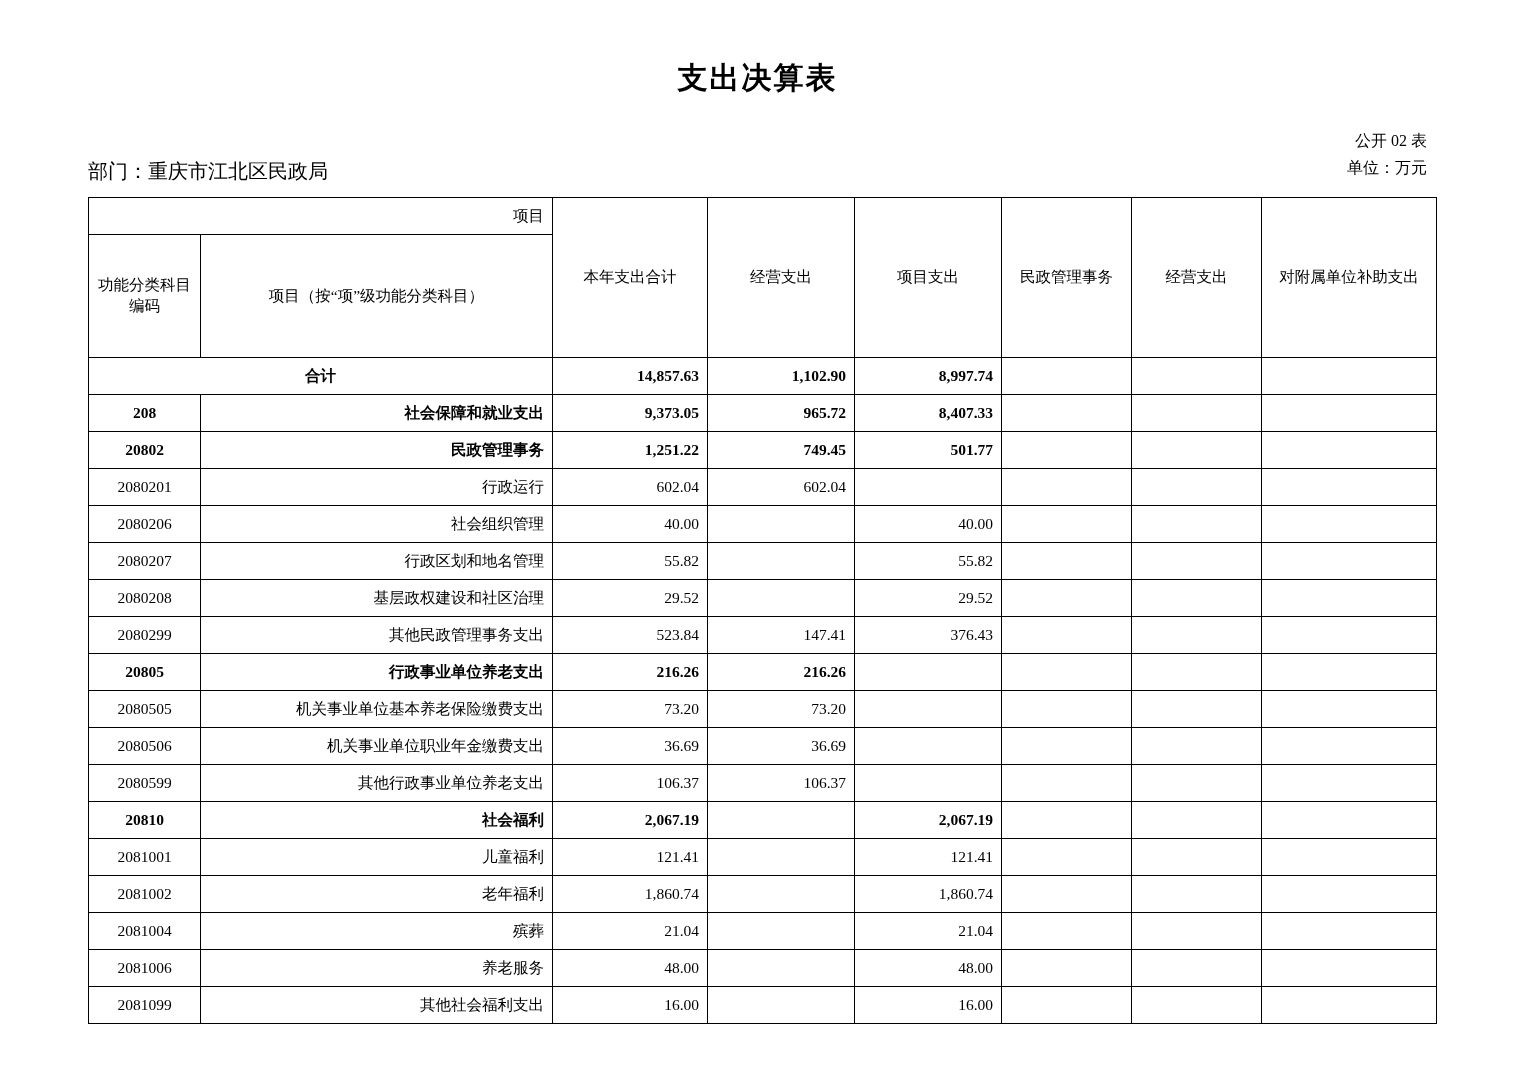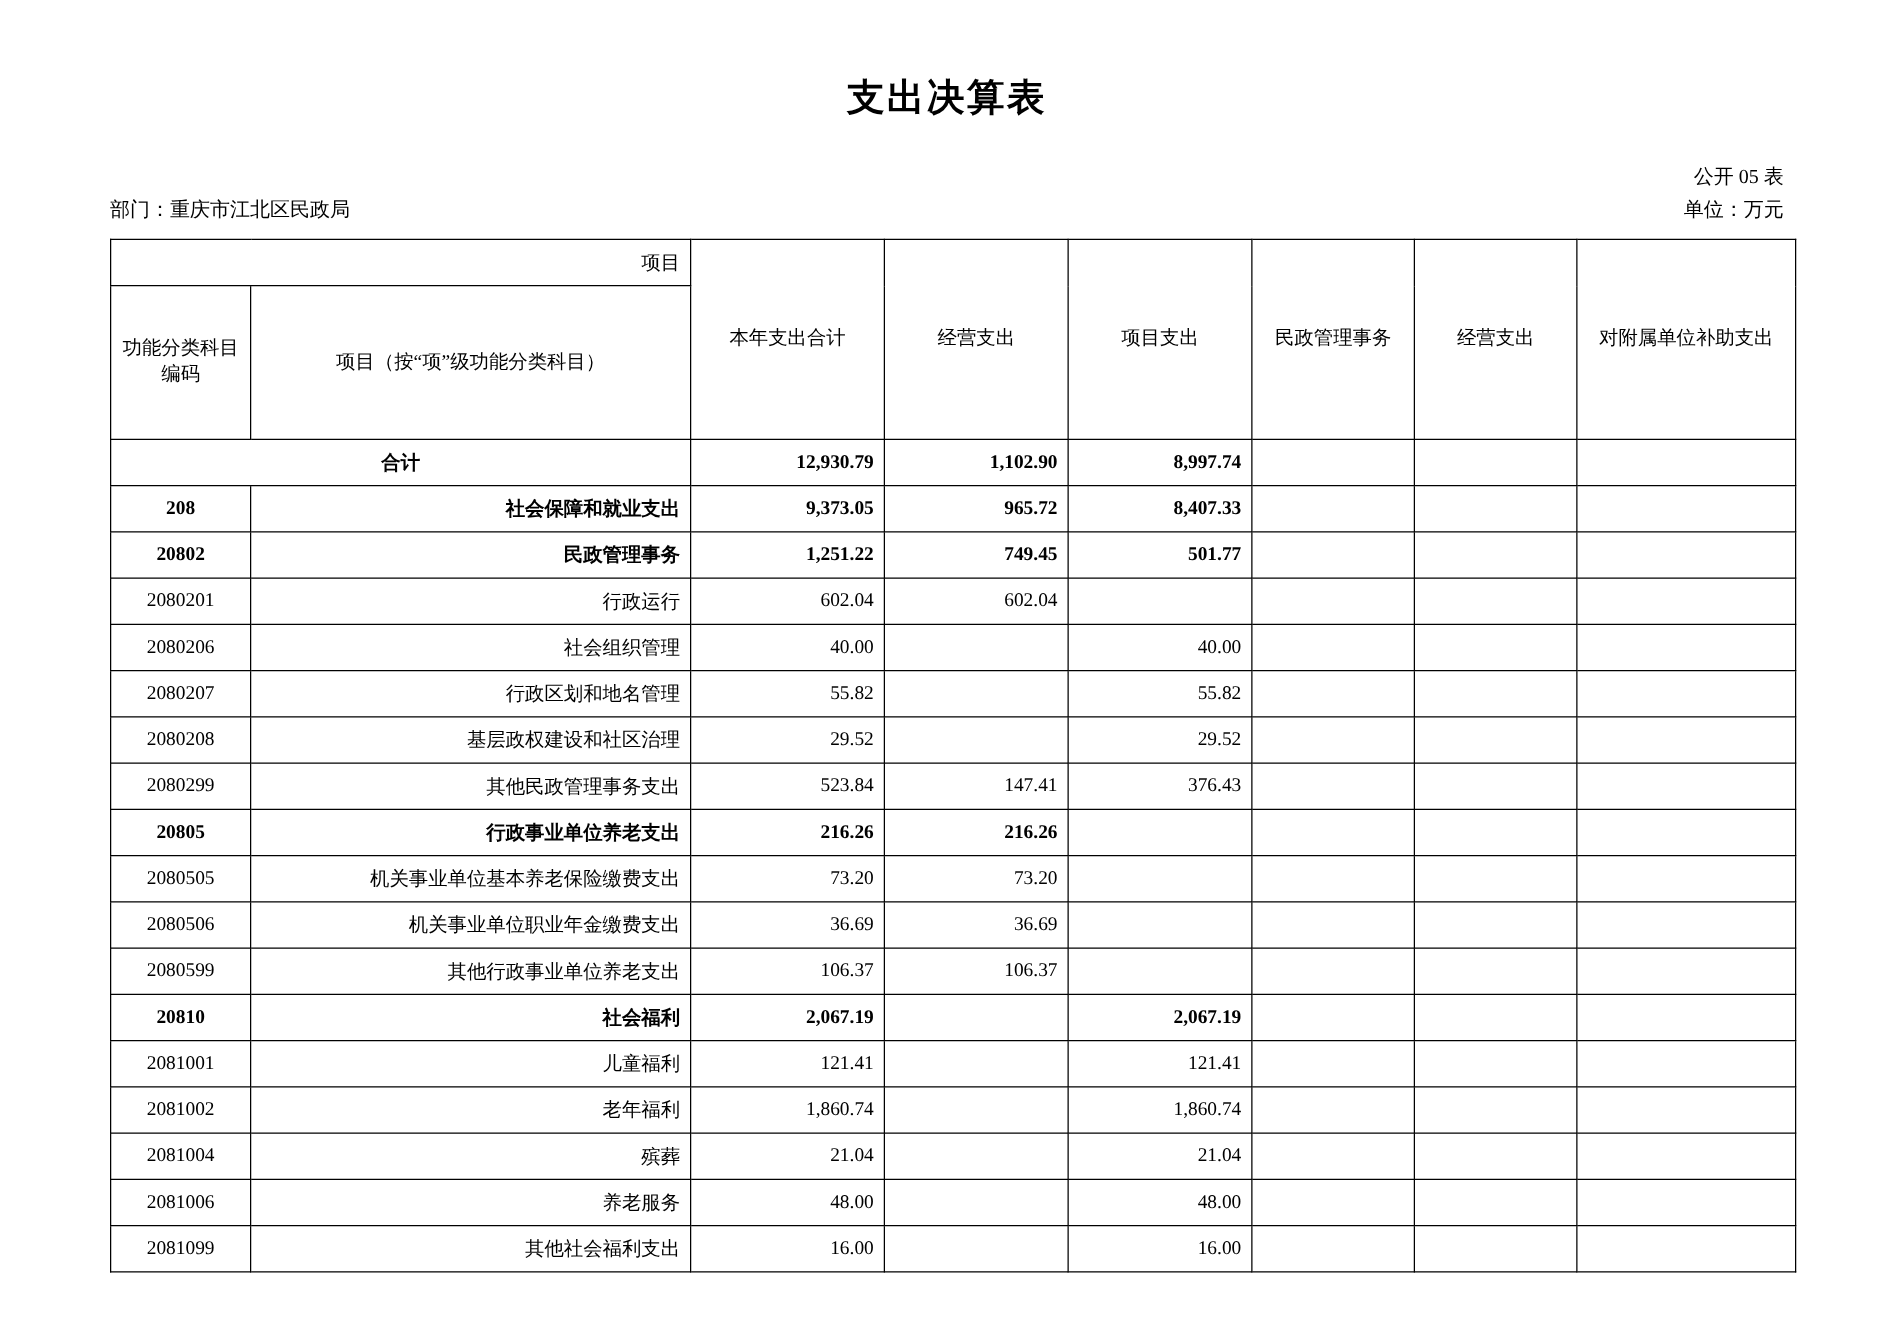--- a/index.html
+++ b/index.html
@@ -34,21 +34,21 @@
     display: flex;
     justify-content: flex-end;
     font-size: 16px;
     margin-top: 32px;
   }
   .meta-row.second {
     justify-content: space-between;
     margin-top: 6px;
   }
   .meta-left {
-    font-size: 16px;
+    font-size: 20px;
   }
   .meta-right {
     font-size: 16px;
   }
   table.sheet {
     border-collapse: collapse;
     width: 1339px;
     margin-top: 12px;
     table-layout: fixed;
   }
@@ -83,21 +83,21 @@
   .total-label { text-align: center; font-weight: bold; }
 </style>
 </head>
 <body>
 
 <div class="page">
 
   <div class="doc-title">支出决算表</div>
 
   <div class="meta-row">
-    <span>公开 05 表</span>
+    <span>公开 02 表</span>
   </div>
 
   <div class="meta-row second">
     <span class="meta-left">部门：重庆市江北区民政局</span>
     <span class="meta-right">单位：万元</span>
   </div>
 
   <table class="sheet">
     <colgroup>
       <col class="col-code">
@@ -119,21 +119,21 @@
         <td class="hdr-cell" rowspan="2">经营支出</td>
         <td class="hdr-cell" rowspan="2">对附属单位补助支出</td>
       </tr>
       <tr style="height:122px;">
         <td class="hdr-cell" style="height:122px;">功能分类科目编码</td>
         <td class="hdr-cell" style="height:122px;">项目（按“项”级功能分类科目）</td>
       </tr>
 
       <tr class="bold">
         <td class="total-label" colspan="2">合计</td>
-        <td class="num">12,930.79</td>
+        <td class="num">14,857.63</td>
         <td class="num">1,102.90</td>
         <td class="num">8,997.74</td>
         <td class="num"></td>
         <td class="num"></td>
         <td class="num"></td>
       </tr>
 
       <tr class="bold">
         <td class="code">208</td>
         <td class="name">社会保障和就业支出</td>

